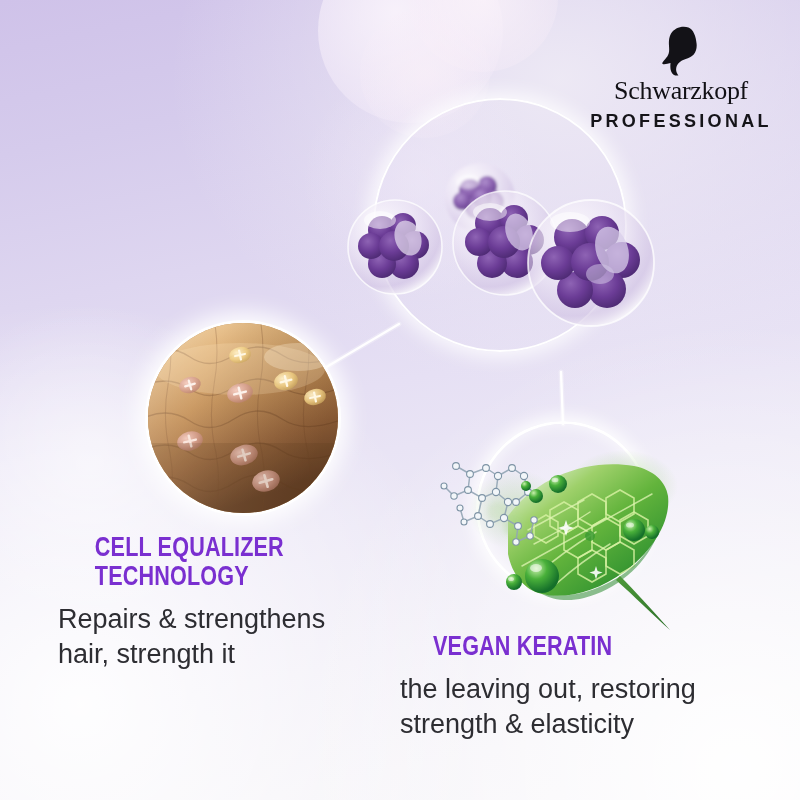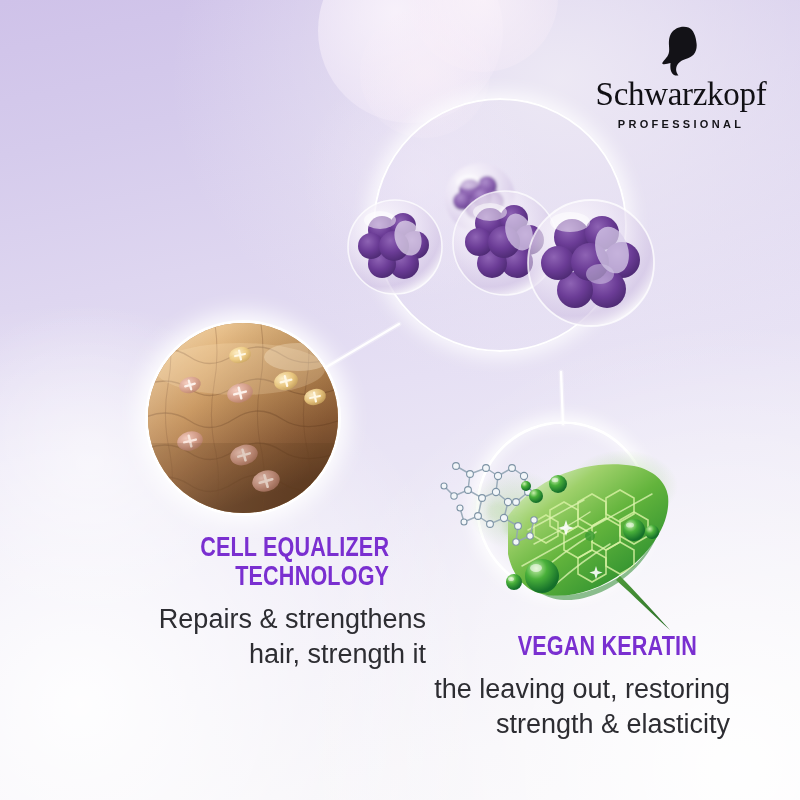--- a/index.html
+++ b/index.html
@@ -69,30 +69,30 @@
     color: #16161a;
   }
   .logo-head {
     display: block;
     margin: 0 auto 2px auto;
     width: 46px;
     height: 50px;
   }
   .logo-word {
     font-family: "Liberation Serif", "DejaVu Serif", serif;
-    font-size: 33px;
+    font-size: 26px;
     line-height: 1;
     letter-spacing: -0.3px;
     color: #111015;
     white-space: nowrap;
   }
   .logo-sub {
     margin-top: 7px;
     font-family: "Liberation Sans", sans-serif;
-    font-size: 11px;
+    font-size: 18px;
     font-weight: 700;
     letter-spacing: 3.3px;
     color: #151419;
     white-space: nowrap;
   }
 
   
   .headline {
     position: absolute;
     left: 56px;
@@ -156,21 +156,21 @@
   .molecules {
     position: absolute;
     left: 338px; top: 150px;
     width: 330px; height: 200px;
     pointer-events: none;
   }
 
   
   .caption {
     position: absolute;
-    text-align: right;
+    text-align: left;
   }
   .caption-title {
     font-family: "Liberation Sans Narrow", "Liberation Sans", sans-serif;
     font-weight: 700;
     font-size: 27px;
     line-height: 1.08;
     letter-spacing: 0.2px;
     color: #7a2fd0;
     transform: scaleX(0.80);
   }

